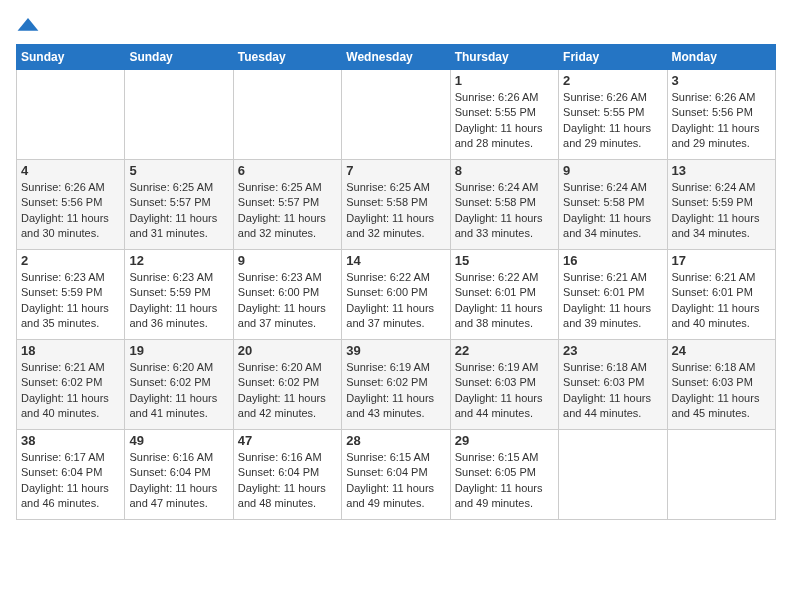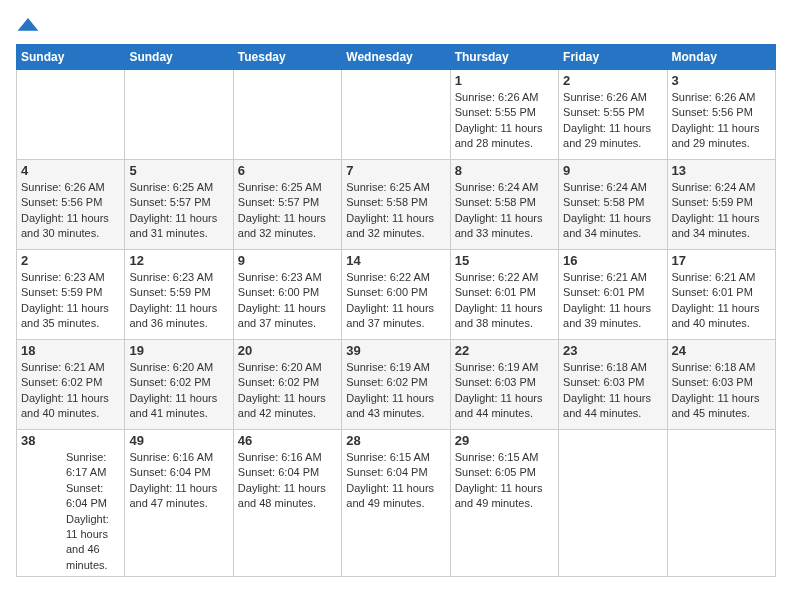--- a/index.html
+++ b/index.html
@@ -298,34 +298,34 @@
           <span class="day-number">24</span>
           <div class="day-info" style="white-space: pre-line;">Sunrise: 6:18 AM
 Sunset: 6:03 PM
 Daylight: 11 hours
 and 45 minutes.</div>
         </td>
       </tr>
       <tr>
         <td>
           <span class="day-number">38</span>
-          <div class="day-info" style="white-space: pre-line; margin-left: 45px;">Sunrise: 6:17 AM
+          <div class="day-info" style="white-space: pre-line;">Sunrise: 6:17 AM
 Sunset: 6:04 PM
 Daylight: 11 hours
 and 46 minutes.</div>
         </td>
         <td>
           <span class="day-number">49</span>
           <div class="day-info" style="white-space: pre-line;">Sunrise: 6:16 AM
 Sunset: 6:04 PM
 Daylight: 11 hours
 and 47 minutes.</div>
         </td>
         <td>
-          <span class="day-number">46</span>
+          <span class="day-number">47</span>
           <div class="day-info" style="white-space: pre-line;">Sunrise: 6:16 AM
 Sunset: 6:04 PM
 Daylight: 11 hours
 and 48 minutes.</div>
         </td>
         <td>
           <span class="day-number">28</span>
           <div class="day-info" style="white-space: pre-line;">Sunrise: 6:15 AM
 Sunset: 6:04 PM
 Daylight: 11 hours

